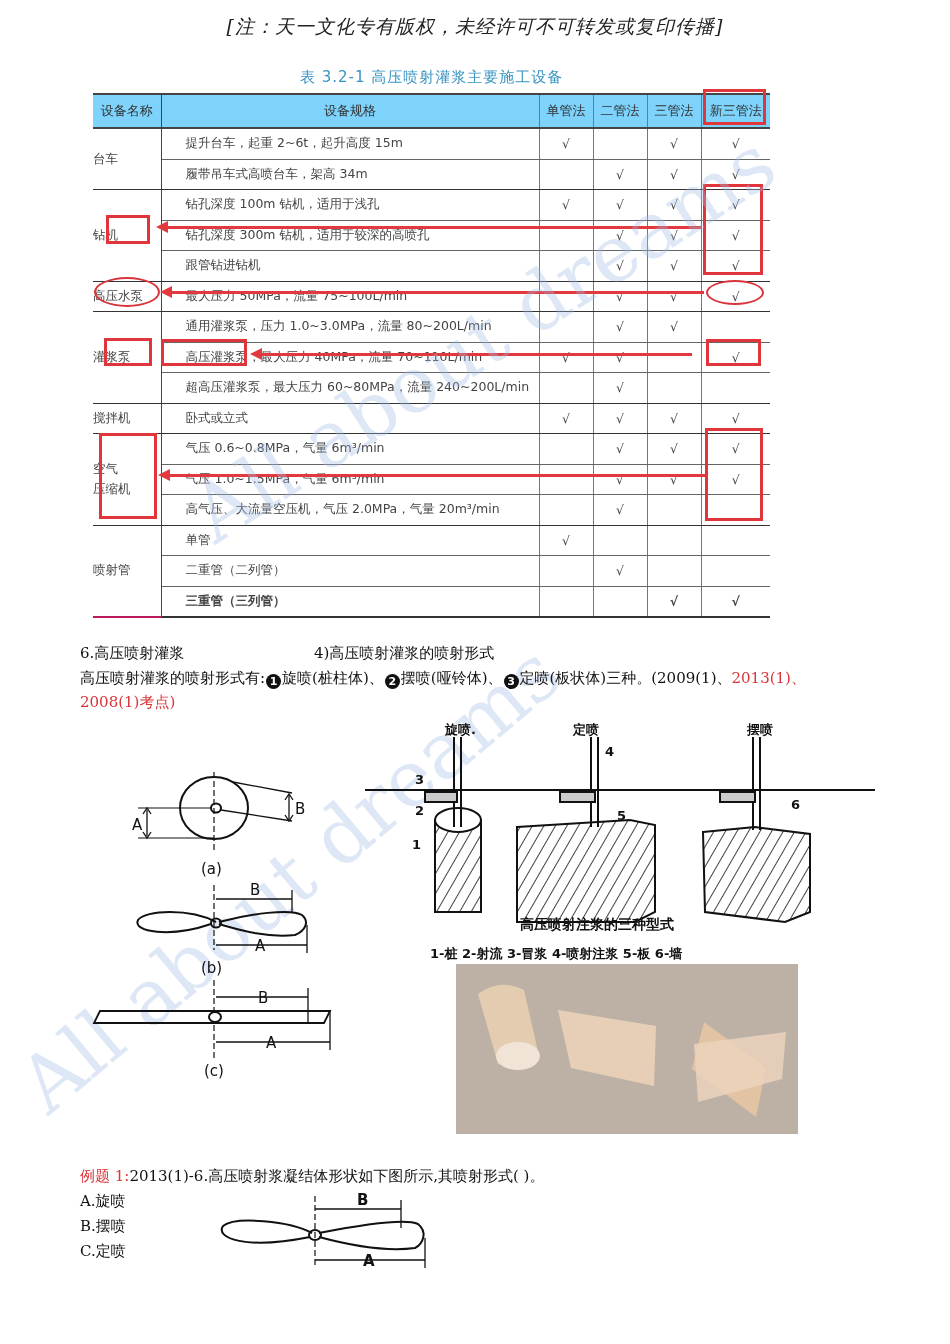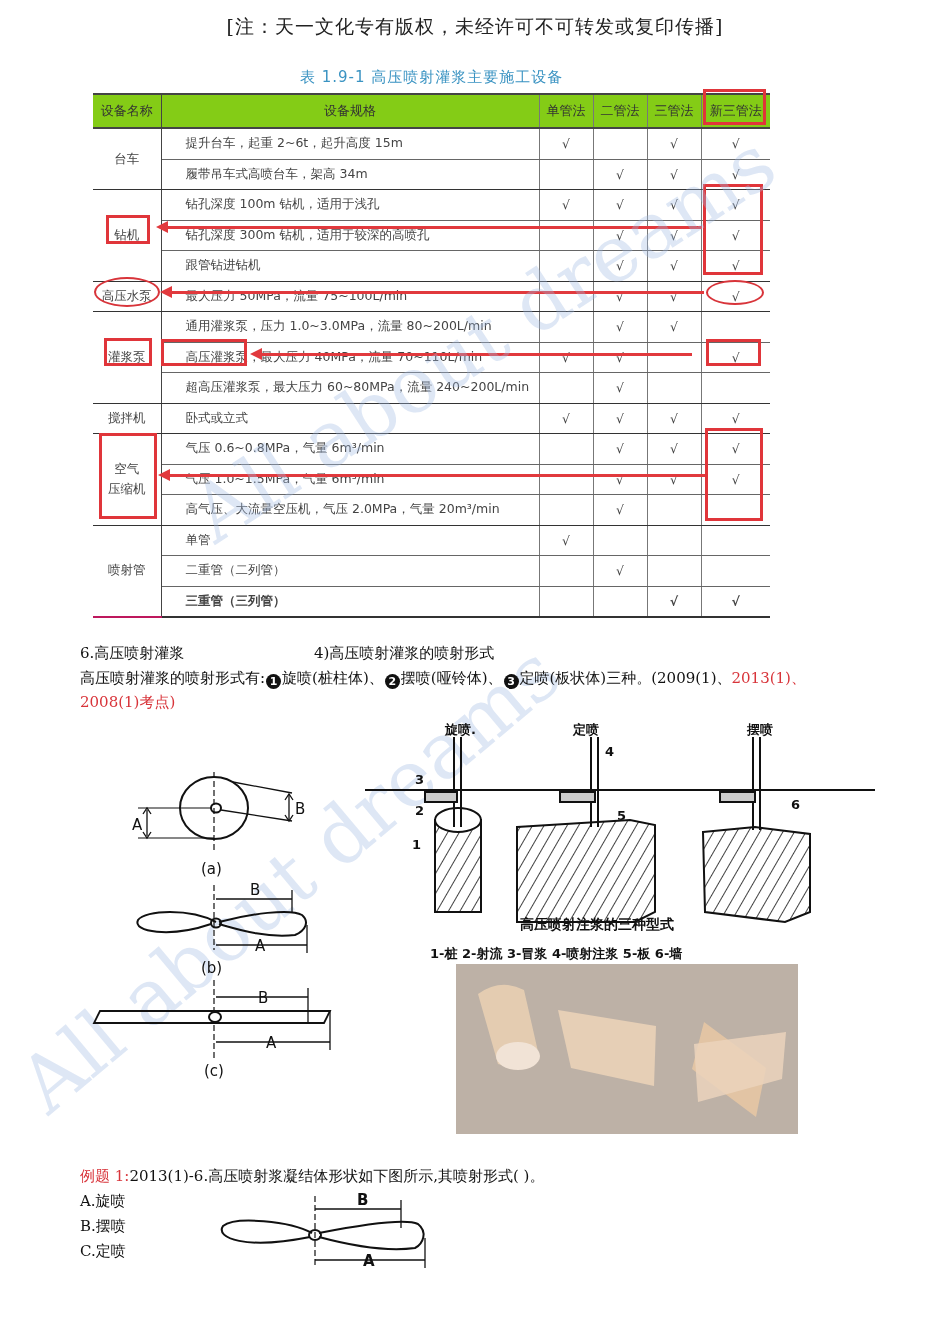--- a/index.html
+++ b/index.html
@@ -1,45 +1,45 @@
 <!DOCTYPE html>
 <html><head>
 <meta charset="utf-8">
 <style>
   html,body{margin:0;padding:0;background:#fff;}
   body{width:950px;height:1344px;position:relative;overflow:hidden;font-family:"DejaVu Serif","Liberation Serif",serif;color:#111;}
   .abs{position:absolute;}
-  .notice{top:14px;left:0;width:950px;text-align:center;font-size:19px;letter-spacing:1px;color:#222;}
+  .notice{top:14px;left:0;width:950px;text-align:center;font-size:19px;letter-spacing:1px;color:#222;font-style:italic;}
   .tbl-title{top:68px;left:300px;font-family:"DejaVu Sans",sans-serif;font-size:15px;color:#3a93c2;letter-spacing:1px;}
   .tbl-wrap{top:93px;left:93px;width:677px;height:519px;}
   table.eq{border-collapse:collapse;width:677px;font-family:"DejaVu Sans",sans-serif;font-size:12.5px;color:#444;table-layout:fixed;}
-  table.eq th{background:#84cc16;font-weight:normal;color:#333;height:30px;border-top:2px solid #444;border-bottom:2px solid #444;font-size:13px;}
+  table.eq th{background:#7dd3fc;font-weight:normal;color:#333;height:30px;border-top:2px solid #444;border-bottom:2px solid #444;font-size:13px;}
   table.eq td{height:29.5px;border-bottom:1px solid #666;padding:0;}
   table.eq td.spec{padding-left:24px;text-align:left;white-space:nowrap;overflow:hidden;}
-  table.eq td.name{text-align:center;border-right:1px solid #444;}
+  table.eq td.name{border-right:1px solid #444;}
   table.eq th.name{border-right:1px solid #444;}
   table.eq td.chk,table.eq th.chk{text-align:center;border-left:1px solid #777;}
   table.eq tr.last td{border-bottom:2px solid #333;font-weight:bold;}
   table.eq tr.grpend td{border-bottom:1px solid #333;margin-top:8px;}
   .redbox{position:absolute;border:3px solid #e0353a;box-sizing:border-box;}
   .redoval{position:absolute;border:2.5px solid #d8343a;border-radius:50%;box-sizing:border-box;}
   .arrow{position:absolute;height:3px;background:#e1393d;}
   .arrow::before{content:"";position:absolute;left:-10px;top:-5px;border-right:12px solid #e1393d;border-top:6px solid transparent;border-bottom:6px solid transparent;}
   .watermark{position:absolute;font-family:"DejaVu Serif",serif;font-size:78px;color:rgba(160,185,225,0.35);white-space:nowrap;transform-origin:left bottom;pointer-events:none;}
   .para{left:80px;font-size:15px;line-height:24px;}
   .red{color:#d8343a;}
   .bullet{display:inline-block;width:15px;height:15px;border-radius:50%;background:#111;color:#fff;font-size:11px;line-height:15px;text-align:center;font-family:"DejaVu Sans",sans-serif;font-weight:bold;vertical-align:-2px;margin:0 1px;}
   .render3d{left:456px;top:964px;width:342px;height:170px;background:#bdb1a6;}
 </style>
 </head>
 <body>
 
 <div class="abs notice">[注：天一文化专有版权，未经许可不可转发或复印传播]</div>
 
-<div class="abs tbl-title">表 1.9-1   高压喷射灌浆主要施工设备</div>
+<div class="abs tbl-title">表 3.2-1   高压喷射灌浆主要施工设备</div>
 
 <div class="abs tbl-wrap">
   <table class="eq">
     <colgroup>
       <col style="width:68px">
         <col style="width:378px">
         <col style="width:54px">
         <col style="width:54px">
         <col style="width:54px">
         <col style="width:69px">

